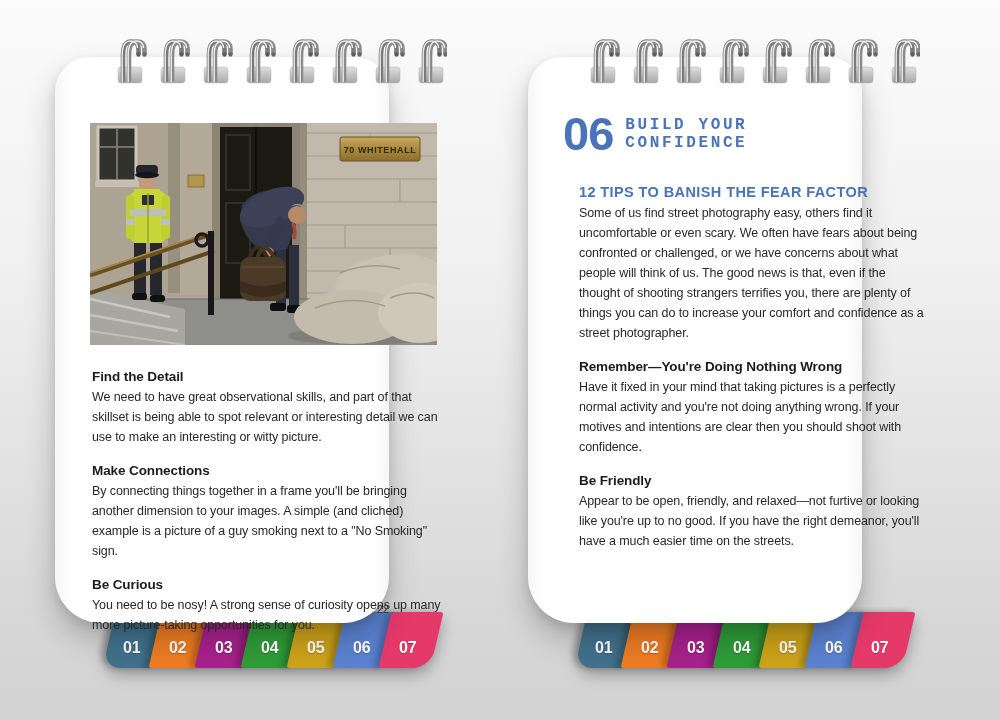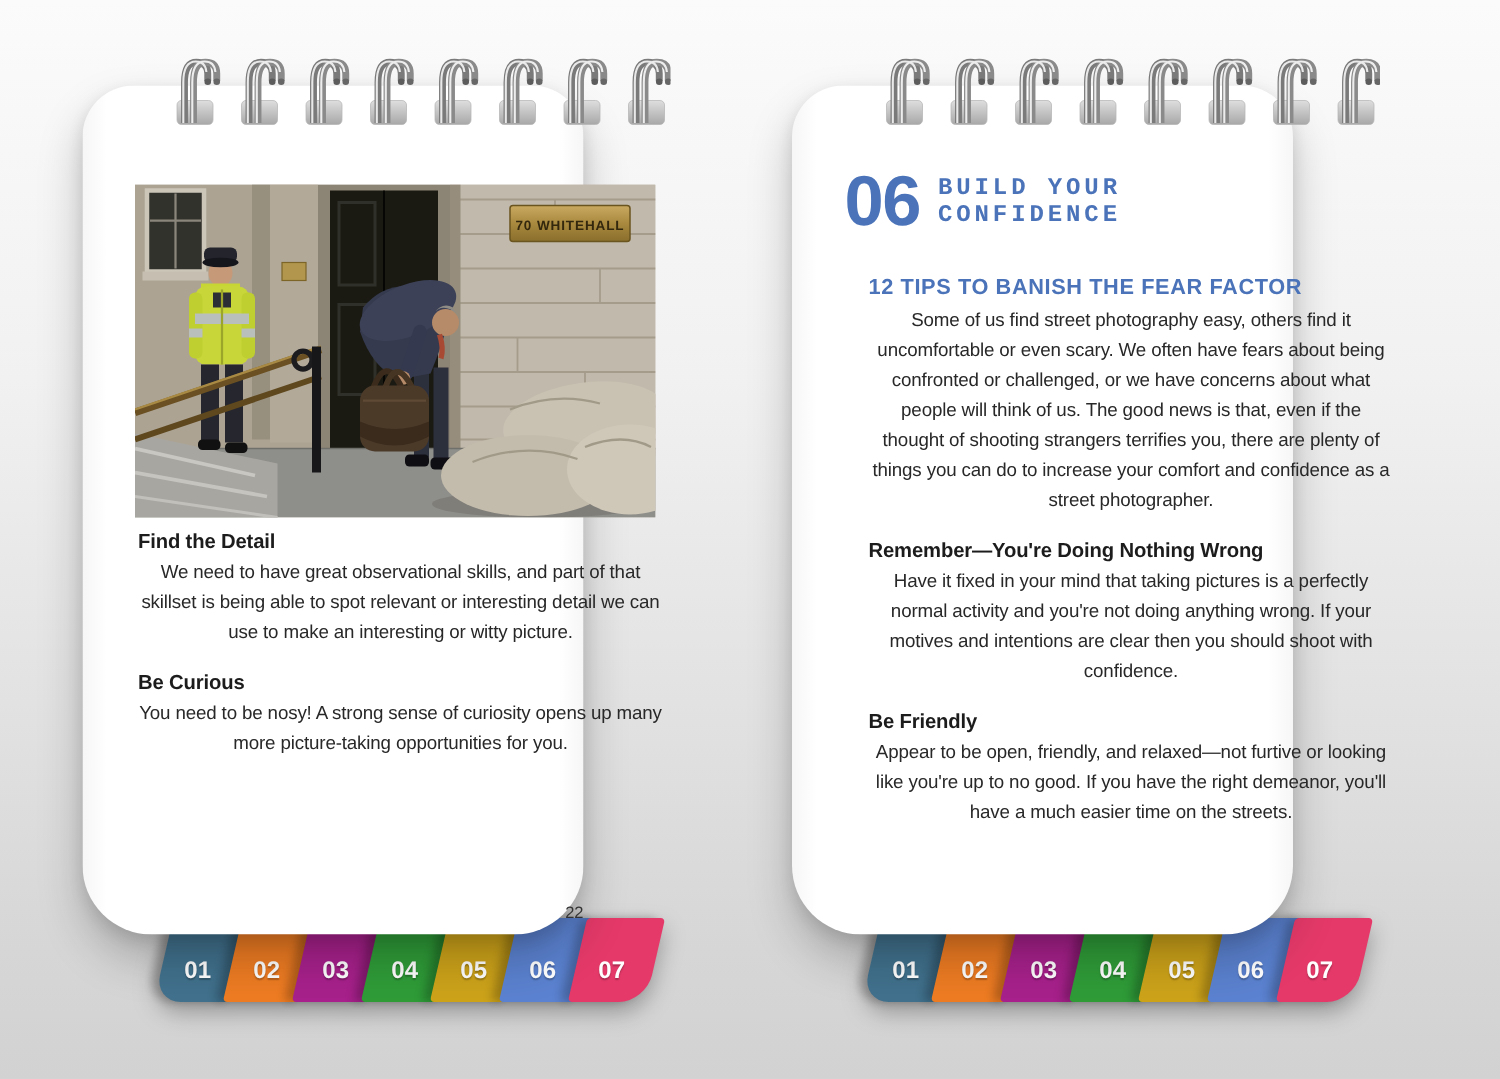--- a/index.html
+++ b/index.html
@@ -23,22 +23,22 @@
   .tab:nth-child(2){z-index:2}.tab:nth-child(3){z-index:3}.tab:nth-child(4){z-index:4}
   .tab:nth-child(5){z-index:5}.tab:nth-child(6){z-index:6}
   .tab:nth-child(7){z-index:7;border-bottom-right-radius:18px;}
   .tab span{transform:skewX(13deg);color:#fff;font-weight:bold;font-size:16px;
     padding-bottom:11px;text-shadow:0 1px 1px rgba(0,0,0,.25);}
   
   .photo{position:absolute;left:35px;top:66px;width:347px;height:222px;display:block;}
   .l-text{position:absolute;left:37px;top:294px;width:350px;color:#282828;
     font-size:12.5px;line-height:20px;letter-spacing:-0.1px;}
   .l-text h3,.r-text h3{font-size:13.5px;line-height:20px;margin:14px 0 0 0;color:#1c1c1c;}
-  .l-text h3:first-child{margin-top:0;}
-  .l-text p,.r-text p{margin:0;text-align:center;}
+  .l-text h3:first-child{margin-top:16px;}
+  .l-text p,.r-text p{margin:0;}
   .pagenum{position:absolute;left:0;right:0;bottom:8px;text-align:right;
     font-size:11px;color:#333;}
   
   .chapter{position:absolute;left:35px;top:56px;display:flex;align-items:flex-start;}
   .ch-num{font-size:47px;font-weight:bold;line-height:42px;letter-spacing:-1px;}
   .ch-title{margin-left:12px;font-size:16px;font-weight:bold;letter-spacing:2.6px;
     line-height:18px;padding-top:3px;font-family:Liberation Mono, monospace;}
   .r-text{position:absolute;left:35px;top:124px;width:350px;color:#282828;
     font-size:12.5px;line-height:20px;letter-spacing:-0.1px;margin-left:16px;}
   .subhead{font-size:14.5px;font-weight:bold;letter-spacing:0.4px;line-height:22px;margin:0;}
@@ -215,20 +215,22 @@
         <ellipse cx="300" cy="158" rx="55" ry="26" fill="#c9c2b3" transform="rotate(-8 300 158)"></ellipse>
         <ellipse cx="262" cy="194" rx="58" ry="27" fill="#c3bcac"></ellipse>
         <ellipse cx="330" cy="190" rx="42" ry="30" fill="#cfc8b9"></ellipse>
         <path d="M250,150 q30,-12 60,-4 M225,185 q35,-14 70,-2 M300,175 q25,-10 44,0" stroke="#a29a89" stroke-width="1.5" fill="none"></path>
       </g>
     </svg>
 
     <div class="l-text">
       <h3>Find the Detail</h3>
       <p>We need to have great observational skills, and part of that skillset is being able to spot relevant or interesting detail we can use to make an interesting or witty picture.</p>
+      <h3>Make Connections</h3>
+      <p>By connecting things together in a frame you'll be bringing another dimension to your images. A simple (and cliched) example is a picture of a guy smoking next to a "No Smoking" sign.</p>
       <h3>Be Curious</h3>
       <p>You need to be nosy! A strong sense of curiosity opens up many more picture-taking opportunities for you.</p>
     </div>
     <div class="pagenum">22</div>
   </div>
 
   <div class="tab-row right">
     <div class="tab" style="background: rgb(65, 113, 141);">
         <span>01</span>
       </div>

